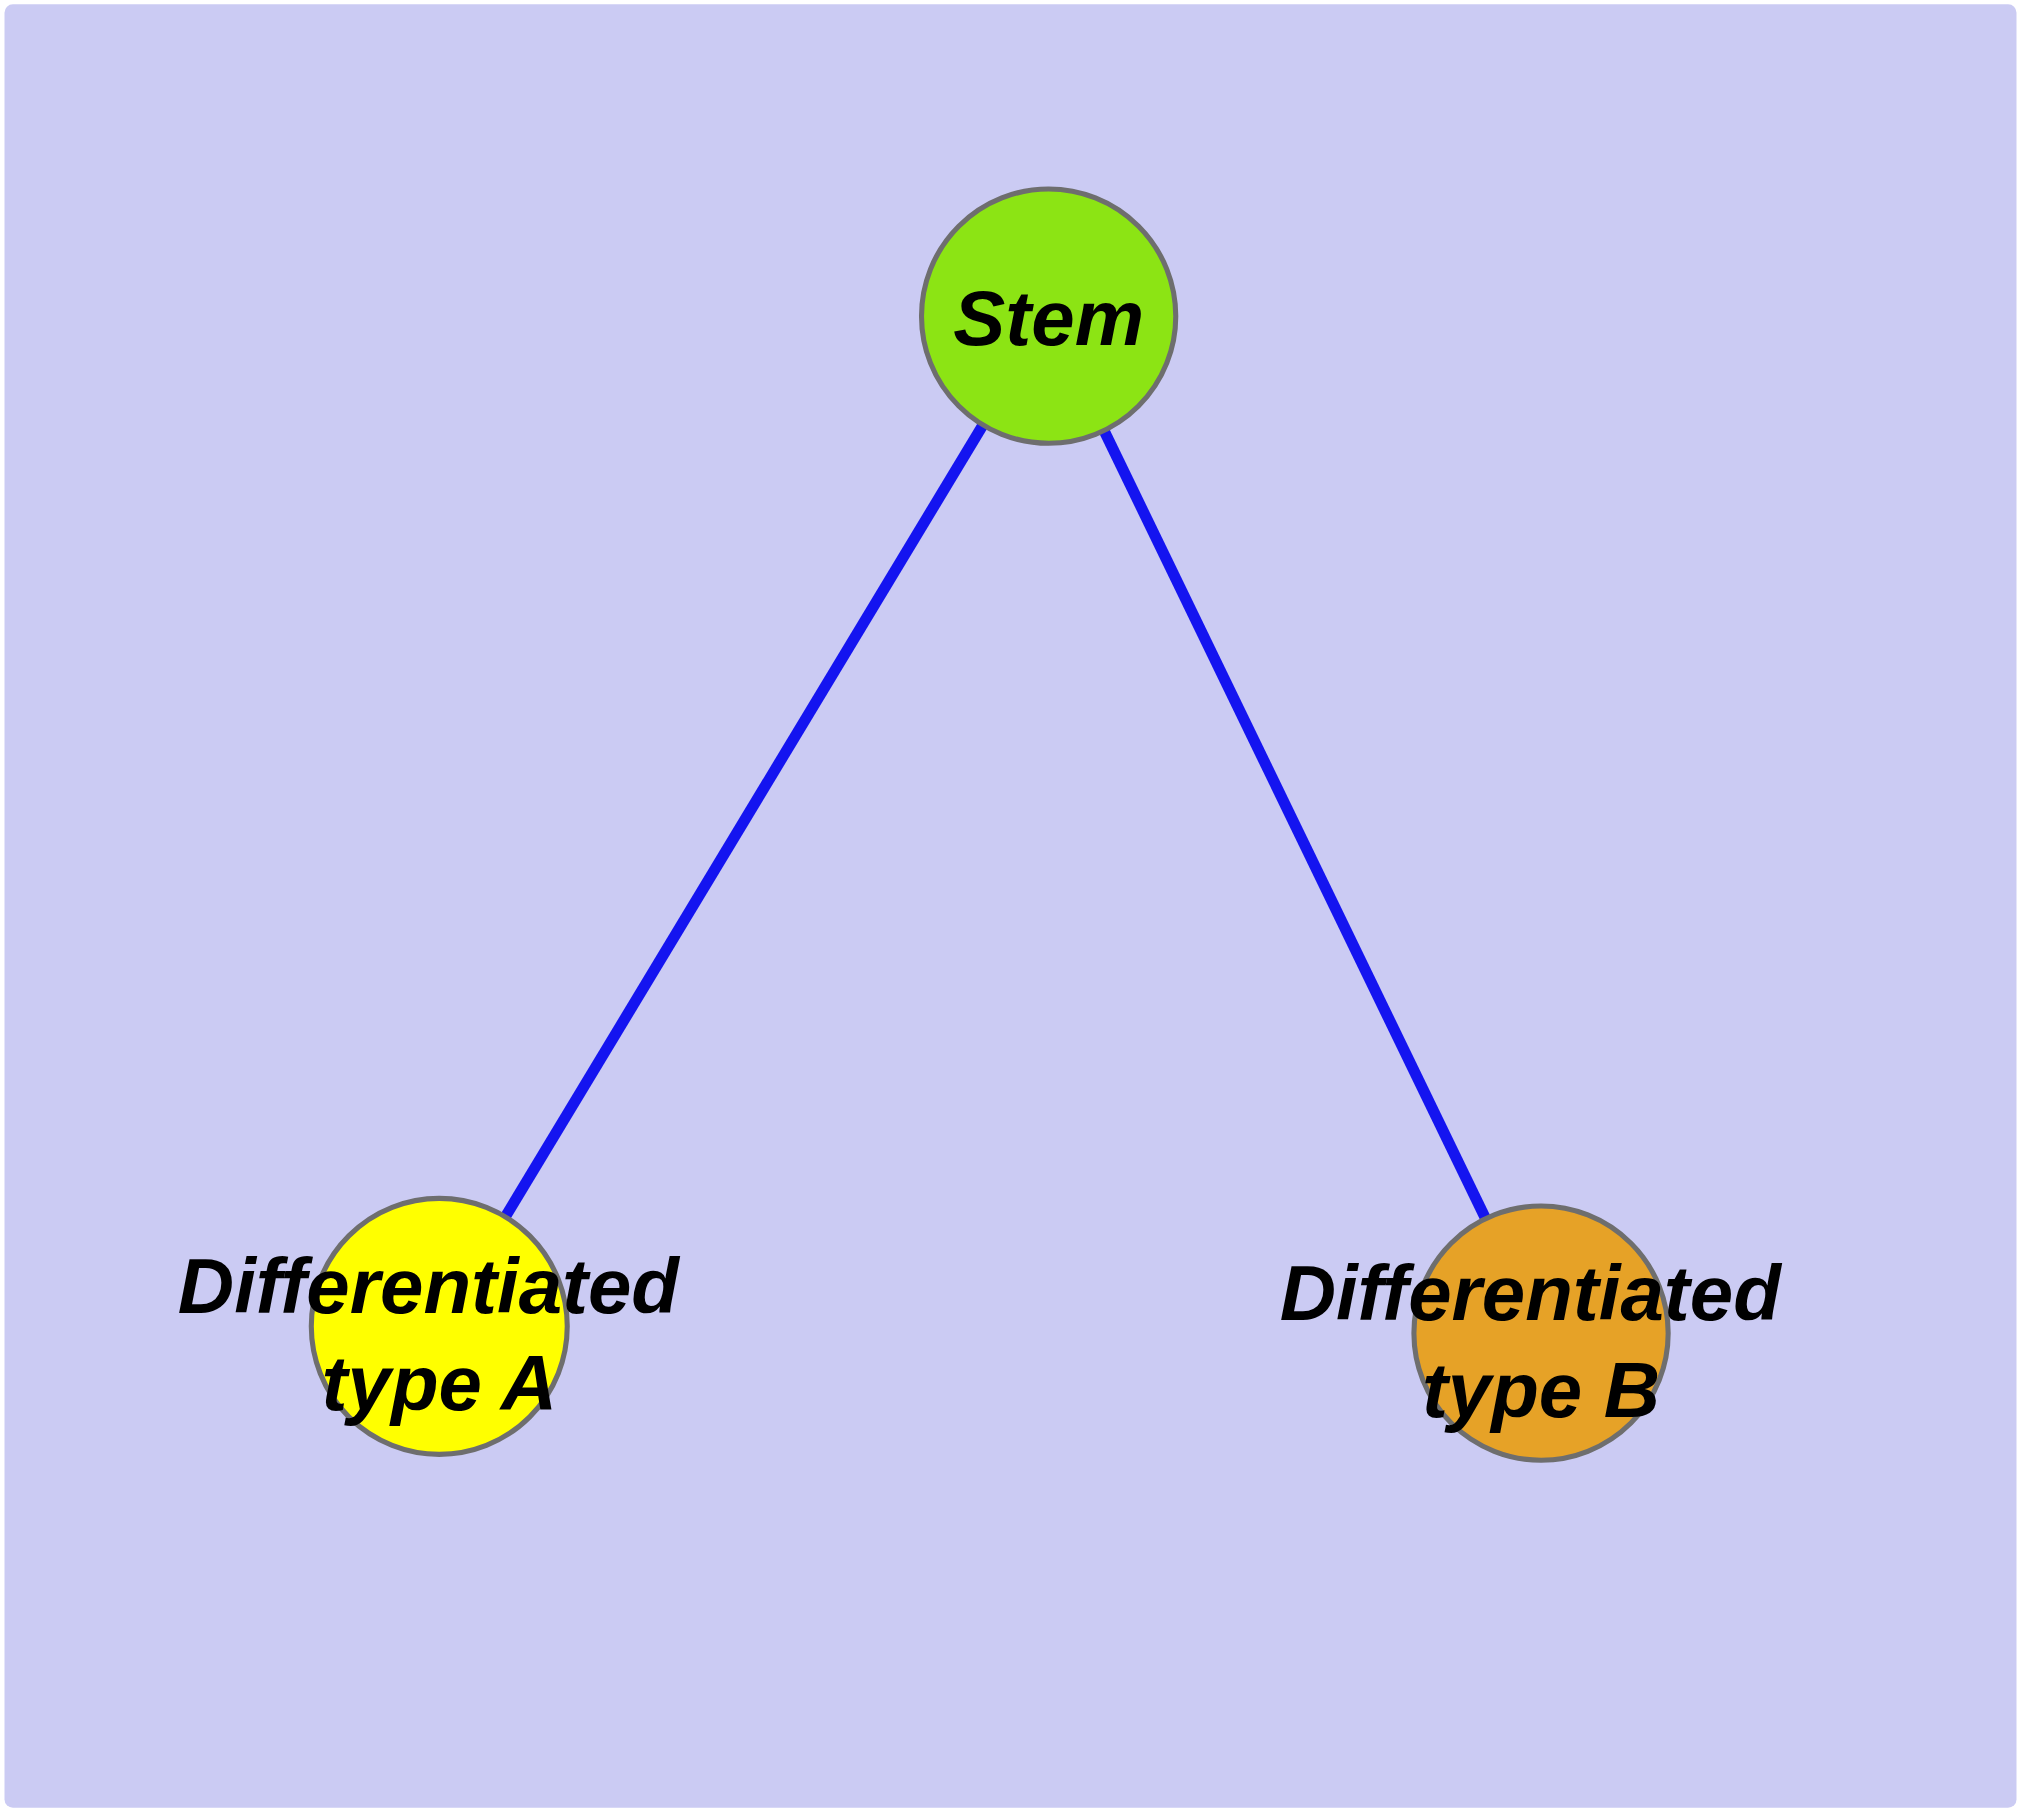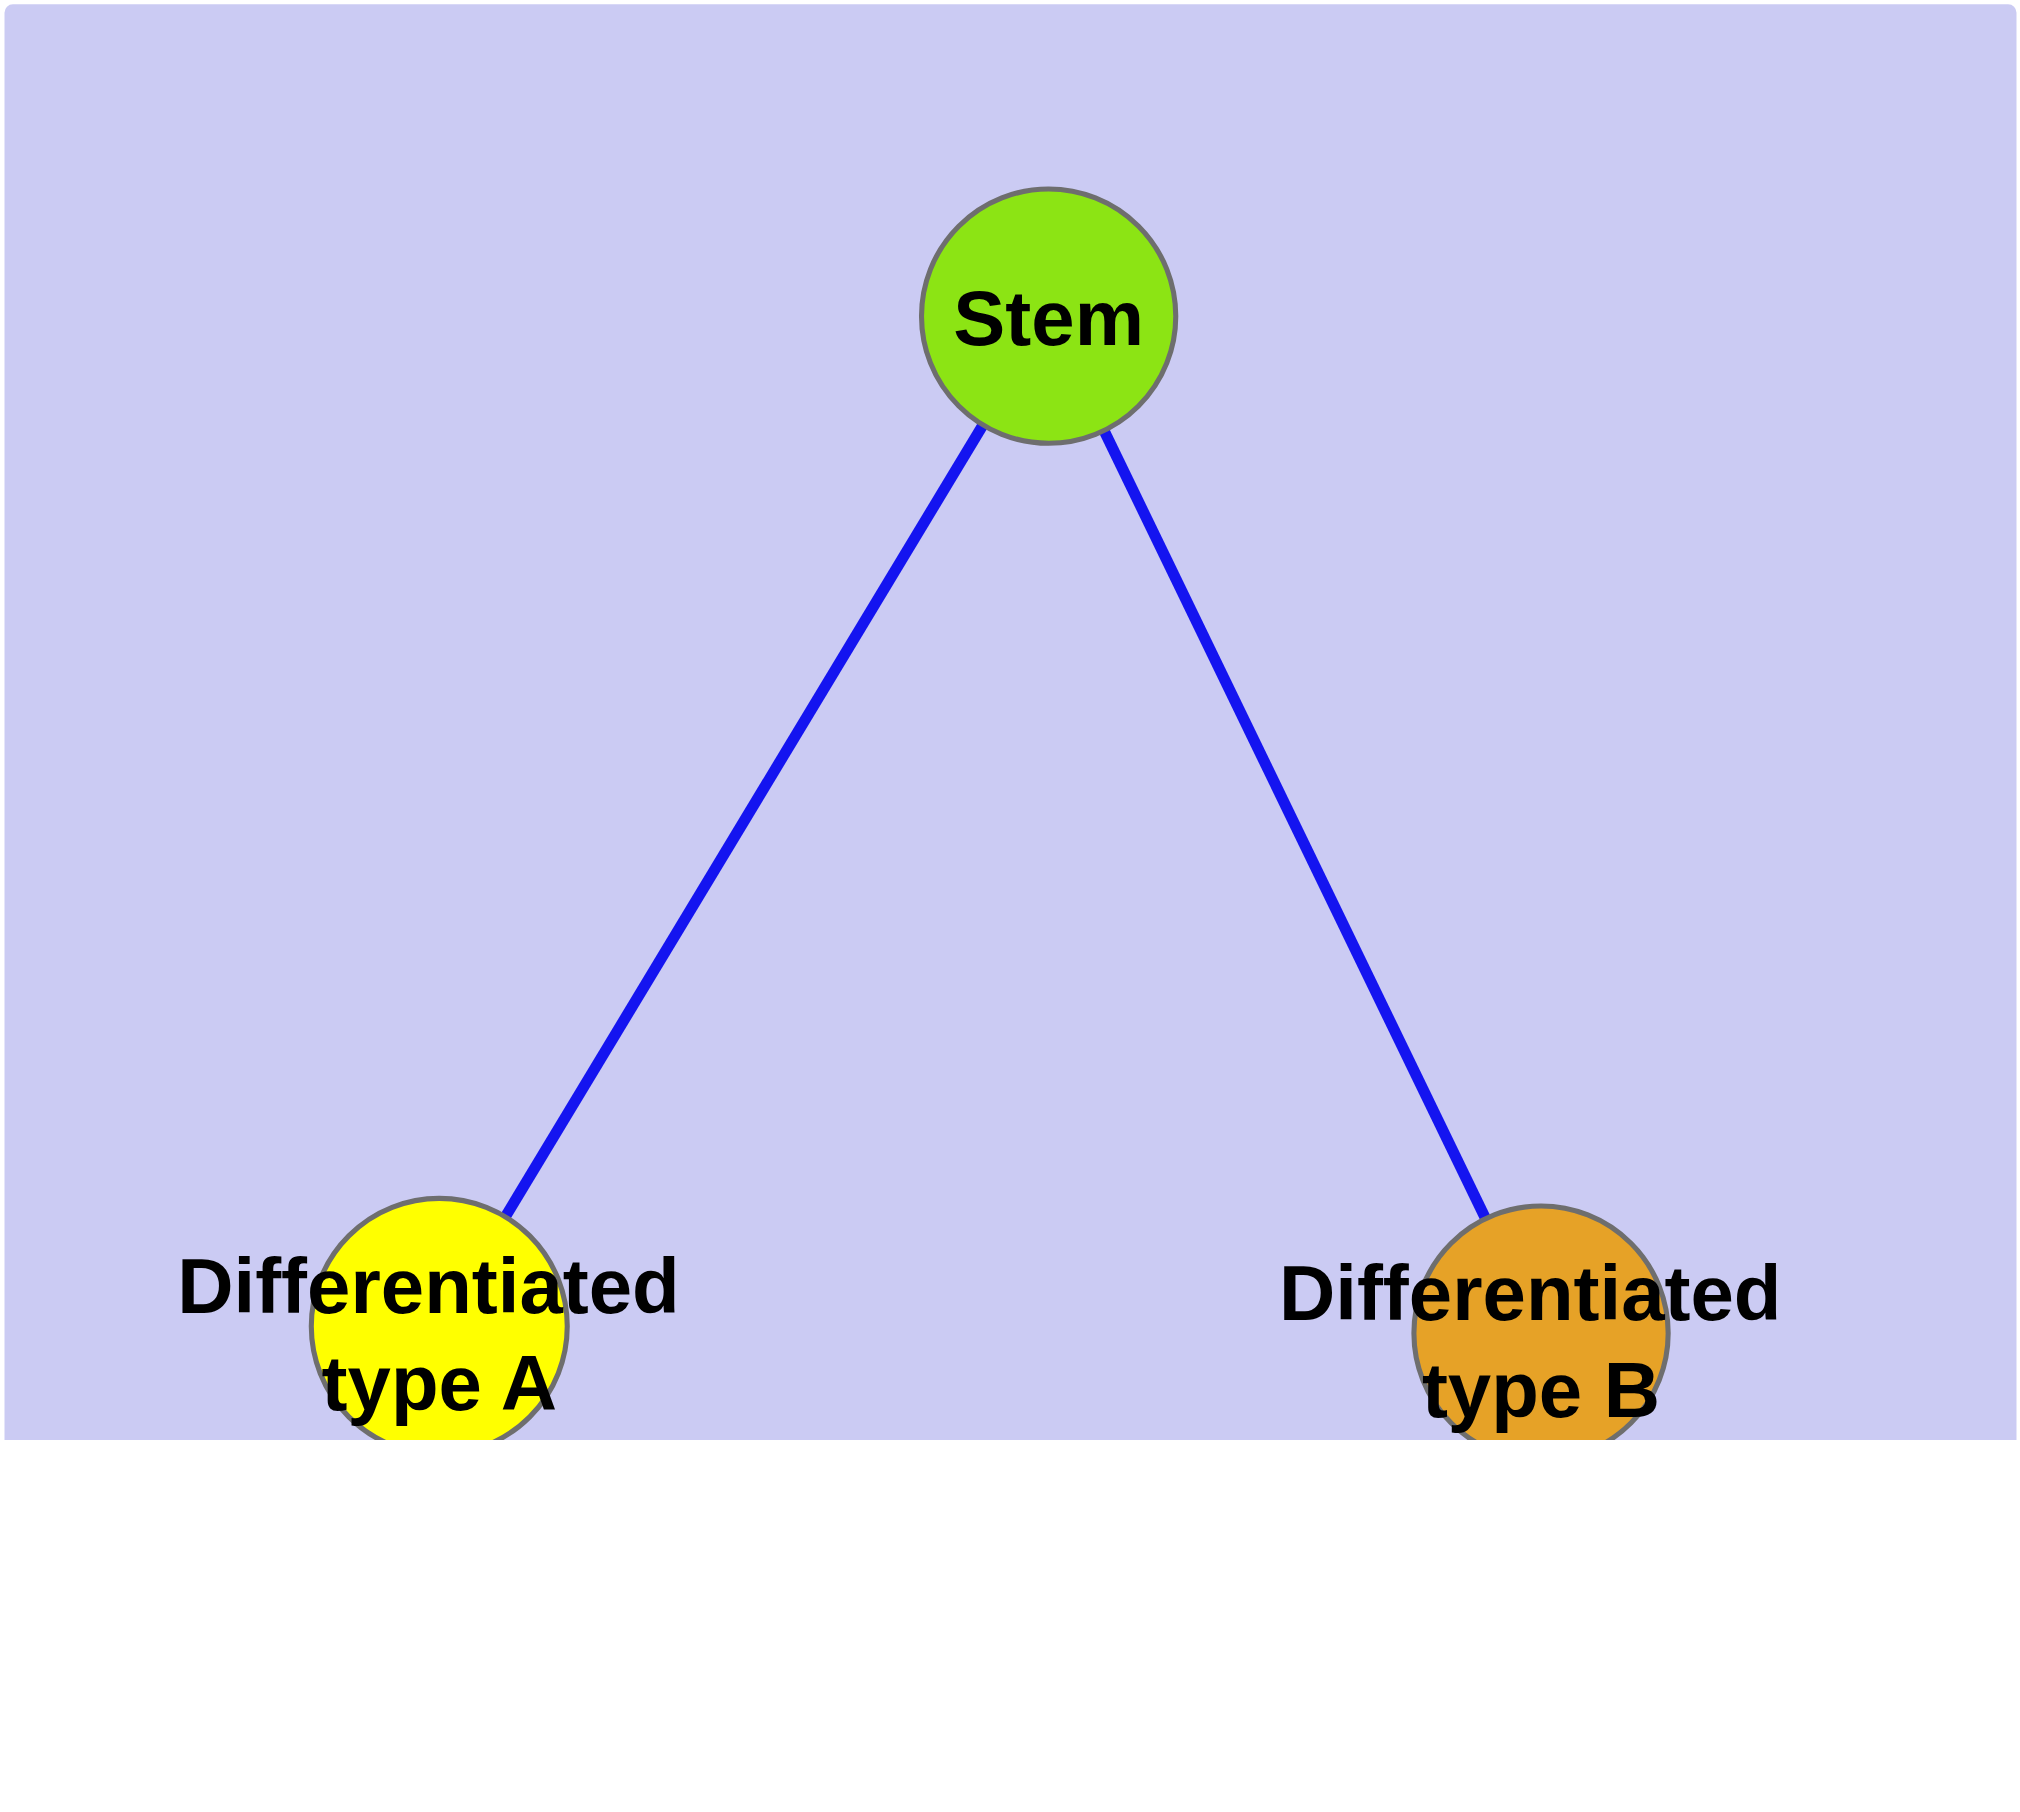--- a/index.html
+++ b/index.html
@@ -2,22 +2,23 @@
 <html style="font-size:13.6px"><head>
 <meta charset="utf-8">
 <style>
   html, body {
     margin: 0;
     padding: 0;
     background: #ffffff;
   }
   .stage {
     width: 2021px;
-    height: 1440px;
+    height: 1812px;
     position: relative;
+    font-style: italic;
   }
   svg.graph {
     display: block;
     width: 2021px;
     height: 1812px;
   }
   .node-label {
     font-family: "Liberation Sans", sans-serif;
     font-weight: 700;
     font-size: 92px;

